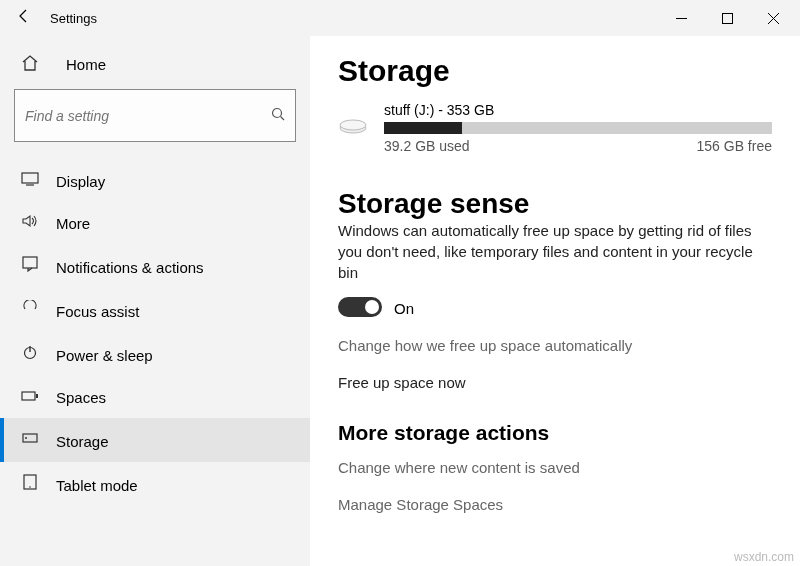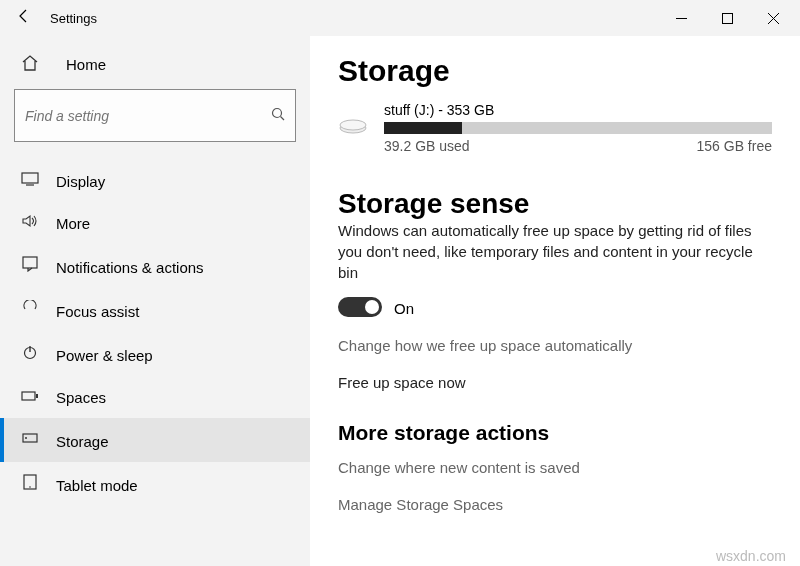--- a/index.html
+++ b/index.html
@@ -194,22 +194,22 @@
   .link-line.dark { color: #222; }
   .more-heading {
     font-size: 21px;
     font-weight: 600;
     margin-top: 30px;
     margin-bottom: 14px;
   }
   .watermark {
     position: fixed;
     bottom: 2px;
-    right: 14px;
-    font-size: 14px;
+    right: 6px;
+    font-size: 12px;
     color: #bbb;
   }
 </style>
 </head>
 <body>
 
 <div class="titlebar">
   <div class="back">
     <svg width="16" height="16" viewBox="0 0 16 16">
         <path d="M10 2 L4 8 L10 14" stroke="#000" stroke-width="1.2" fill="none"></path>

